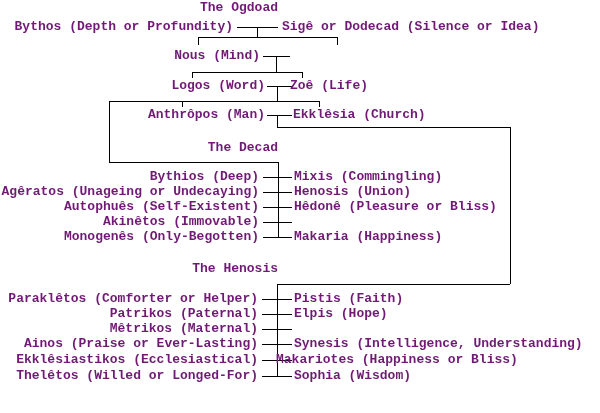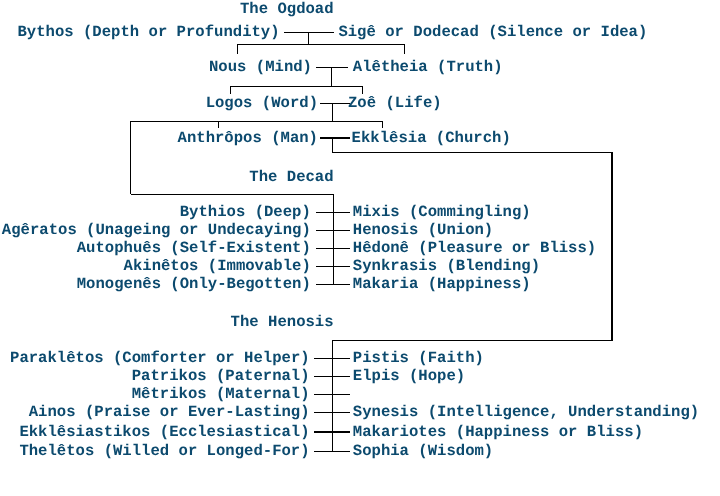--- a/index.html
+++ b/index.html
@@ -10,21 +10,21 @@
     overflow: hidden;
     font-family: "Liberation Mono", "DejaVu Sans Mono", monospace;
   }
   .canvas { position: absolute; left: 0; top: 0; width: 600px; height: 413px; }
   .lines { position: absolute; left: 0; top: 0; }
   .t {
     position: absolute;
     white-space: nowrap;
     font: bold 13px "Liberation Mono", "DejaVu Sans Mono", monospace;
     line-height: 14px;
-    color: #0c4a6e;
+    color: #701a75;
     letter-spacing: 0;
   }
 </style>
 </head>
 <body>
 
 <div class="canvas">
 
   <svg class="lines" width="600" height="413" viewBox="0 0 600 413">
     <path fill="none" stroke="#000000" stroke-width="1" shape-rendering="crispEdges" d="M237 27 H278  M257 27 V37
@@ -39,57 +39,55 @@
              M263 177 H292 M263 192 H292 M263 207 H292 M263 222 H292 M263 237 H292
              M262 299 H292 M262 314 H292 M262 329 H292 M262 344 H292 M262 360 H292 M262 376 H292"></path>
   </svg>
 
   <span class="t" style="top:1px;  right:322px">The Ogdoad</span>
 
   <span class="t" style="top:20px; right:367px">Bythos (Depth or Profundity)</span>
   <span class="t" style="top:20px; left:282px">Sigê or Dodecad (Silence or Idea)</span>
 
   <span class="t" style="top:49px; right:340px">Nous (Mind)</span>
-  <span class="t" style="top:49px; left:294px">Alêtheia (Truth)</span>
 
   <span class="t" style="top:79px; right:335px">Logos (Word)</span>
   <span class="t" style="top:79px; left:290px">Zoê (Life)</span>
 
   <span class="t" style="top:108px; right:335px">Anthrôpos (Man)</span>
   <span class="t" style="top:108px; left:293px">Ekklêsia (Church)</span>
 
   <span class="t" style="top:141px; right:322px">The Decad</span>
 
   <span class="t" style="top:170px; right:341px">Bythios (Deep)</span>
   <span class="t" style="top:170px; left:294px">Mixis (Commingling)</span>
 
   <span class="t" style="top:185px; right:341px">Agêratos (Unageing or Undecaying)</span>
   <span class="t" style="top:185px; left:294px">Henosis (Union)</span>
 
   <span class="t" style="top:200px; right:341px">Autophuês (Self-Existent)</span>
   <span class="t" style="top:200px; left:294px">Hêdonê (Pleasure or Bliss)</span>
 
   <span class="t" style="top:215px; right:341px">Akinêtos (Immovable)</span>
-  <span class="t" style="top:215px; left:294px">Synkrasis (Blending)</span>
 
   <span class="t" style="top:230px; right:341px">Monogenês (Only-Begotten)</span>
   <span class="t" style="top:230px; left:294px">Makaria (Happiness)</span>
 
   <span class="t" style="top:262px; right:322px">The Henosis</span>
 
   <span class="t" style="top:292px; right:342px">Paraklêtos (Comforter or Helper)</span>
   <span class="t" style="top:292px; left:294px">Pistis (Faith)</span>
 
   <span class="t" style="top:307px; right:342px">Patrikos (Paternal)</span>
   <span class="t" style="top:307px; left:294px">Elpis (Hope)</span>
 
   <span class="t" style="top:322px; right:342px">Mêtrikos (Maternal)</span>
 
   <span class="t" style="top:337px; left:294px">Synesis (Intelligence, Understanding)</span>
   <span class="t" style="top:337px; right:342px">Ainos (Praise or Ever-Lasting)</span>
 
   <span class="t" style="top:353px; right:342px">Ekklêsiastikos (Ecclesiastical)</span>
-  <span class="t" style="top:353px; left:294px">Makariotes (Happiness or Bliss)</span>
+  <span class="t" style="top:353px; left:276px">Makariotes (Happiness or Bliss)</span>
 
   <span class="t" style="top:369px; right:342px">Thelêtos (Willed or Longed-For)</span>
   <span class="t" style="top:369px; left:294px">Sophia (Wisdom)</span>
 
 </div>
 
 </body></html>

